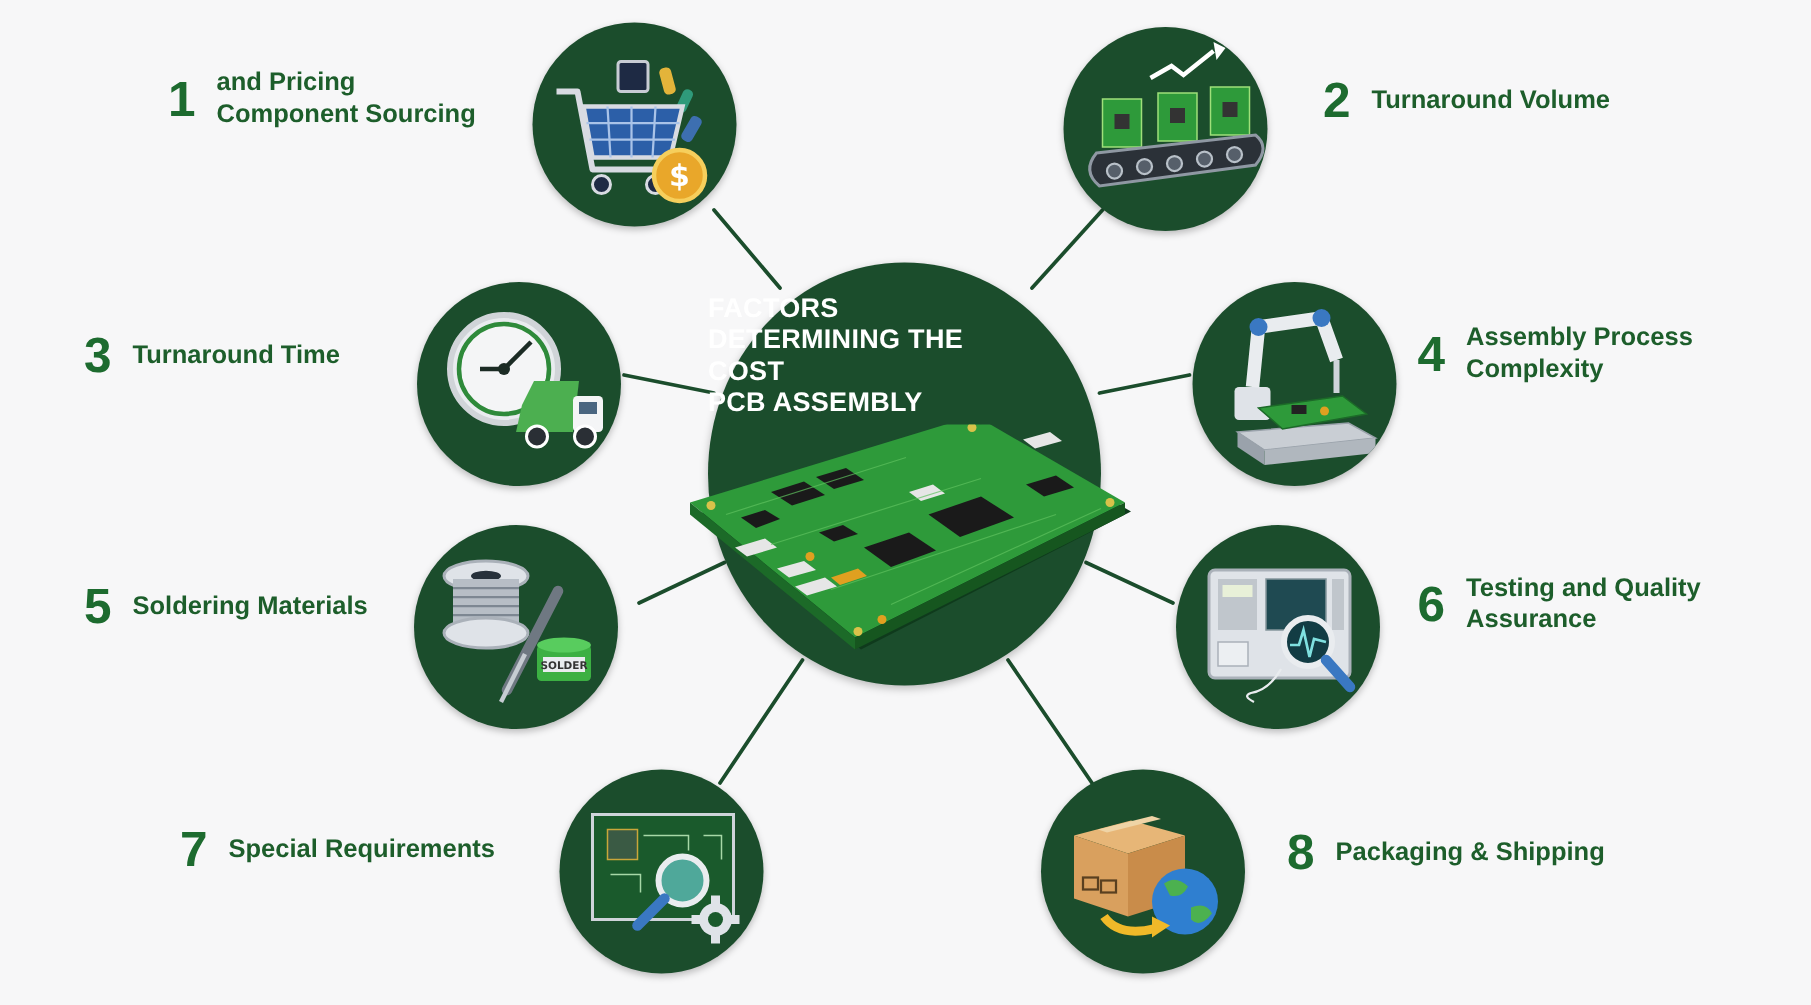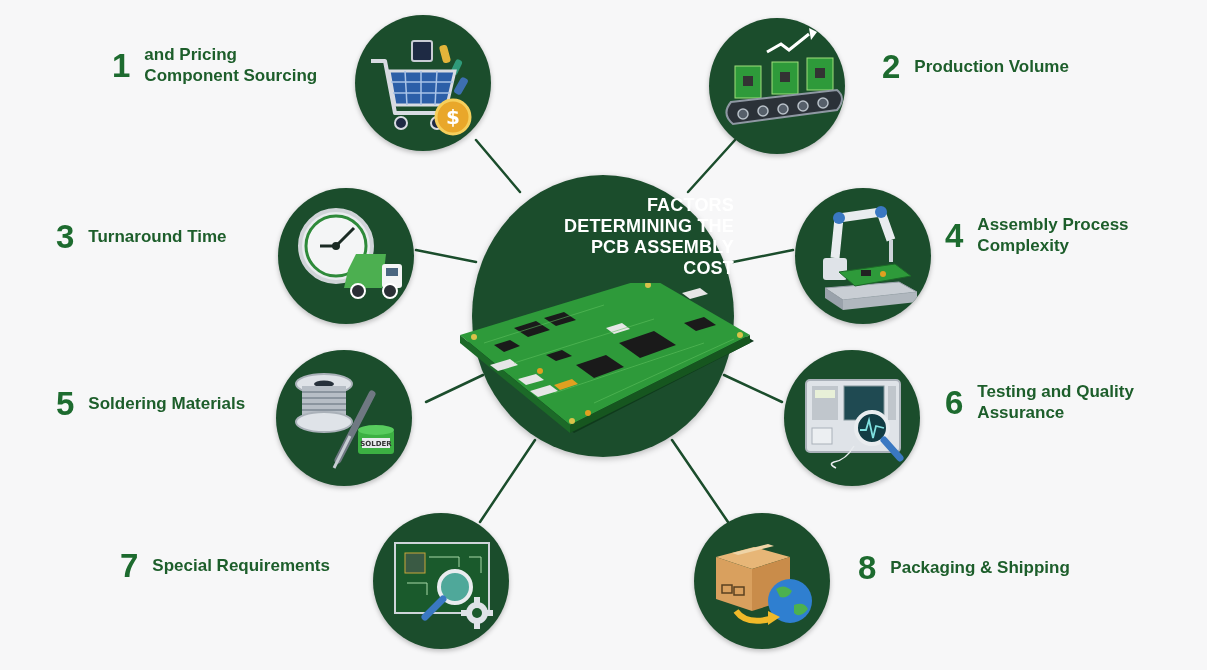--- a/index.html
+++ b/index.html
@@ -15,21 +15,21 @@
     position: absolute;
     left: 472px; top: 175px;
     width: 262px; height: 282px;
     border-radius: 50%;
     background: #1b4d2c;
     box-shadow: 0 2px 6px rgba(0,0,0,0.25);
   }
   .center-title {
     position: absolute;
     left: 0; top: 20px; width: 262px;
-    text-align: right;
+    text-align: left;
     color: #ffffff;
     font-weight: bold;
     font-size: 18px;
     line-height: 21px;
     letter-spacing: 0.2px;
   }
   .pcb-wrap { position: absolute; left: -18px; top: 108px; width: 300px; height: 170px; }
   .factor-circle {
     position: absolute;
     width: 136px; height: 136px;
@@ -73,22 +73,22 @@
       <line x1="782" y1="402" x2="724" y2="375"></line>
       <line x1="480" y1="522" x2="535" y2="440"></line>
       <line x1="728" y1="522" x2="672" y2="440"></line>
     </g>
   </svg>
 
   <div class="center">
     <div class="center-title">
       <div>FACTORS</div>
       <div>DETERMINING THE</div>
+      <div>COST</div>
       <div>PCB ASSEMBLY</div>
-      <div>COST</div>
     </div>
     <svg class="pcb-wrap" viewBox="0 0 300 170">
       <polygon points="10,60 200,0 300,58 120,150" fill="#0f3a1c"></polygon>
       <polygon points="6,52 196,-6 296,52 116,142" fill="#2e9a3a"></polygon>
       <polygon points="6,52 116,142 116,150 6,60" fill="#1c6a28"></polygon>
       <polygon points="116,142 296,52 296,60 116,150" fill="#16561f"></polygon>
       <g fill="#1a1a1a">
         <polygon points="165,60 200,48 222,62 186,75"></polygon>
         <polygon points="122,82 152,72 170,84 140,95"></polygon>
         <polygon points="60,45 82,38 96,47 74,54"></polygon>
@@ -278,21 +278,21 @@
     <span class="factor-num">1</span>
     <div class="factor-text">
       <div>and Pricing</div>
       <div>Component Sourcing</div>
     </div>
   </div>
 
   <div class="factor-label" style="left:882px; top:50px;">
     <span class="factor-num">2</span>
     <div class="factor-text">
-      <div>Production Volume</div>
+      <div>Turnaround Volume</div>
     </div>
   </div>
 
   <div class="factor-label" style="left:56px; top:220px;">
     <span class="factor-num">3</span>
     <div class="factor-text">
       <div>Turnaround Time</div>
     </div>
   </div>
 

